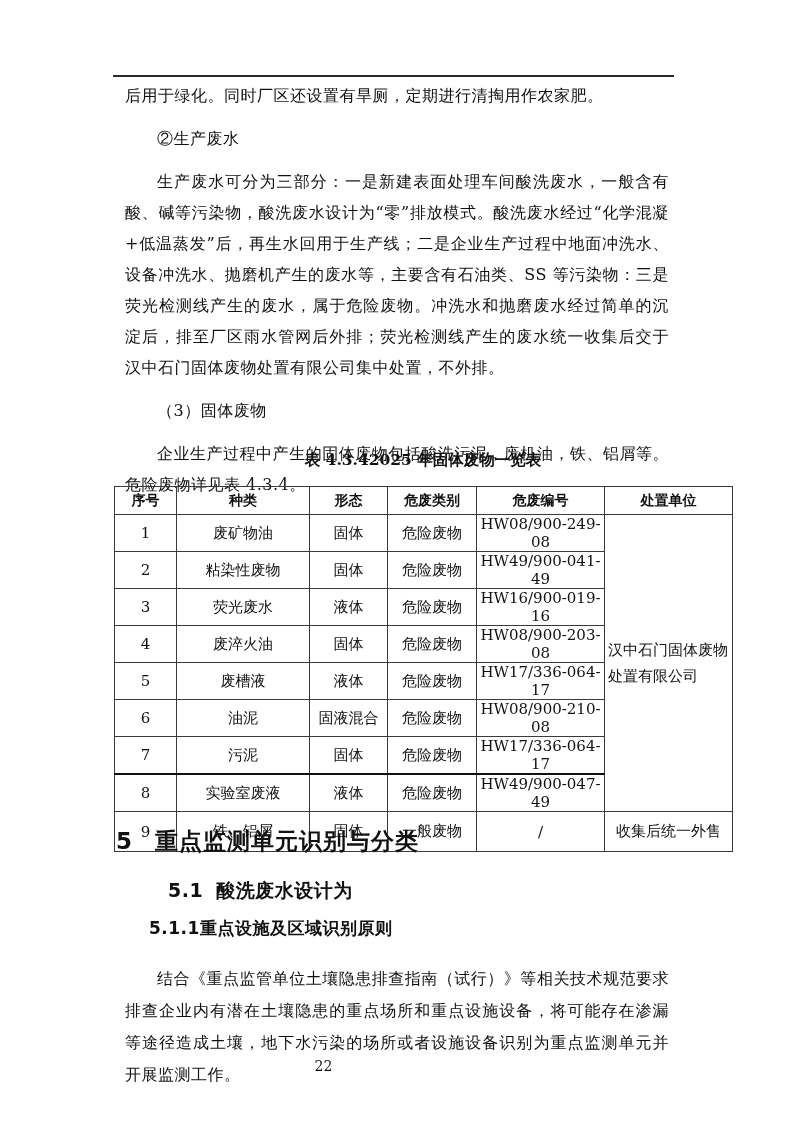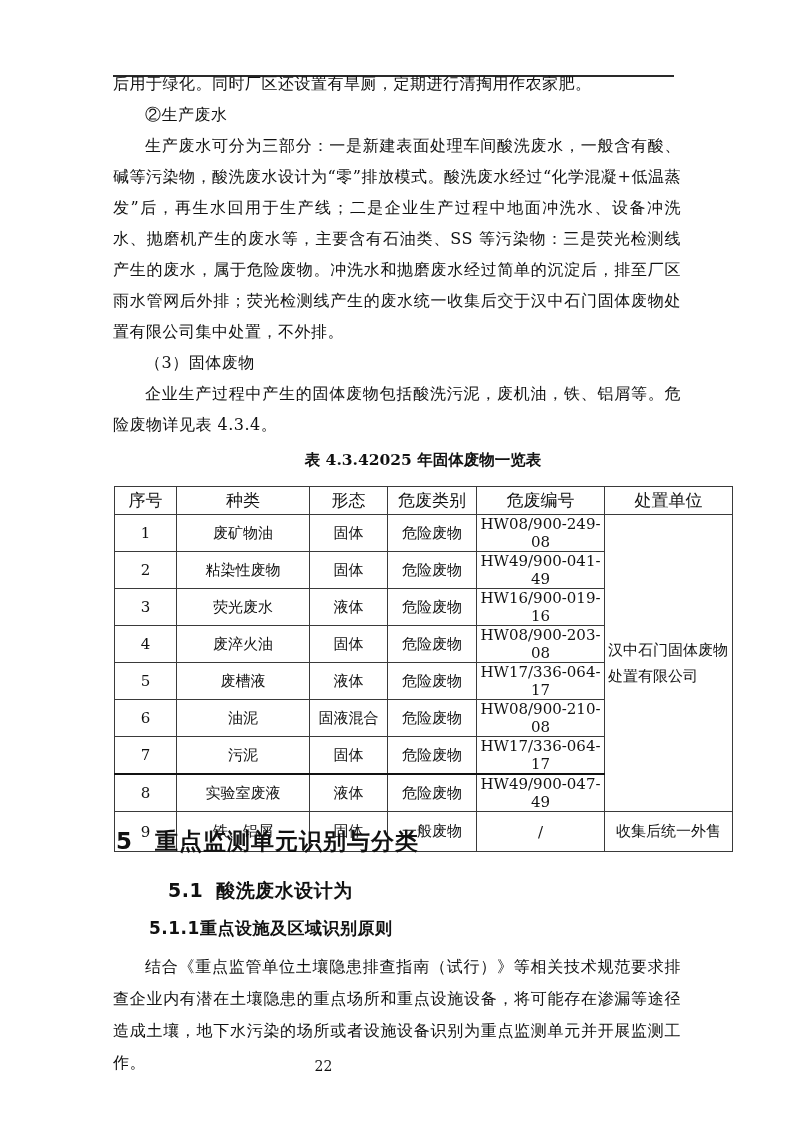--- a/index.html
+++ b/index.html
@@ -14,21 +14,21 @@
   
   .header-rule{
     position:absolute;left:113px;top:75px;
     width:561px;height:2px;background:#2a2a2a;
   }
   
   .body-block{
     position:absolute;left:113px;top:68px;width:568px;
   }
   .para{
-    margin:0;
+    margin:12px;
     font-size:16px;line-height:31px;
     text-align:justify;
     letter-spacing:0.5px;
   }
   .para.indent{text-indent:2em;}
   
   .table-caption{
     position:absolute;left:114px;top:450px;width:618px;
     text-align:center;font-weight:bold;font-size:15.5px;
     white-space:nowrap;
@@ -40,21 +40,21 @@
     border-collapse:collapse;table-layout:fixed;width:618px;
     font-size:15px;
   }
   table.waste th,table.waste td{
     border:1px solid #3a3a3a;
     text-align:center;vertical-align:middle;
     padding:0 2px;overflow:hidden;
   }
   table.waste{border:1.5px solid #161616;}
   table.waste thead tr{height:28px;}
-  table.waste thead th{font-weight:normal;font-size:17px;}
+  table.waste thead th{font-weight:bold;font-size:14px;}
   table.waste tbody tr{height:31px;}
   table.waste tbody tr:nth-child(7){height:24px;}
   table.waste tbody tr:nth-child(8){height:30px;}
   table.waste tbody tr:nth-child(8) td{border-top:2px solid #111;}
   table.waste tbody tr:nth-child(9){height:40px;}
   td.disposal-merged{
     text-align:left !important;
     padding:0 3px !important;
     line-height:26px;
   }

